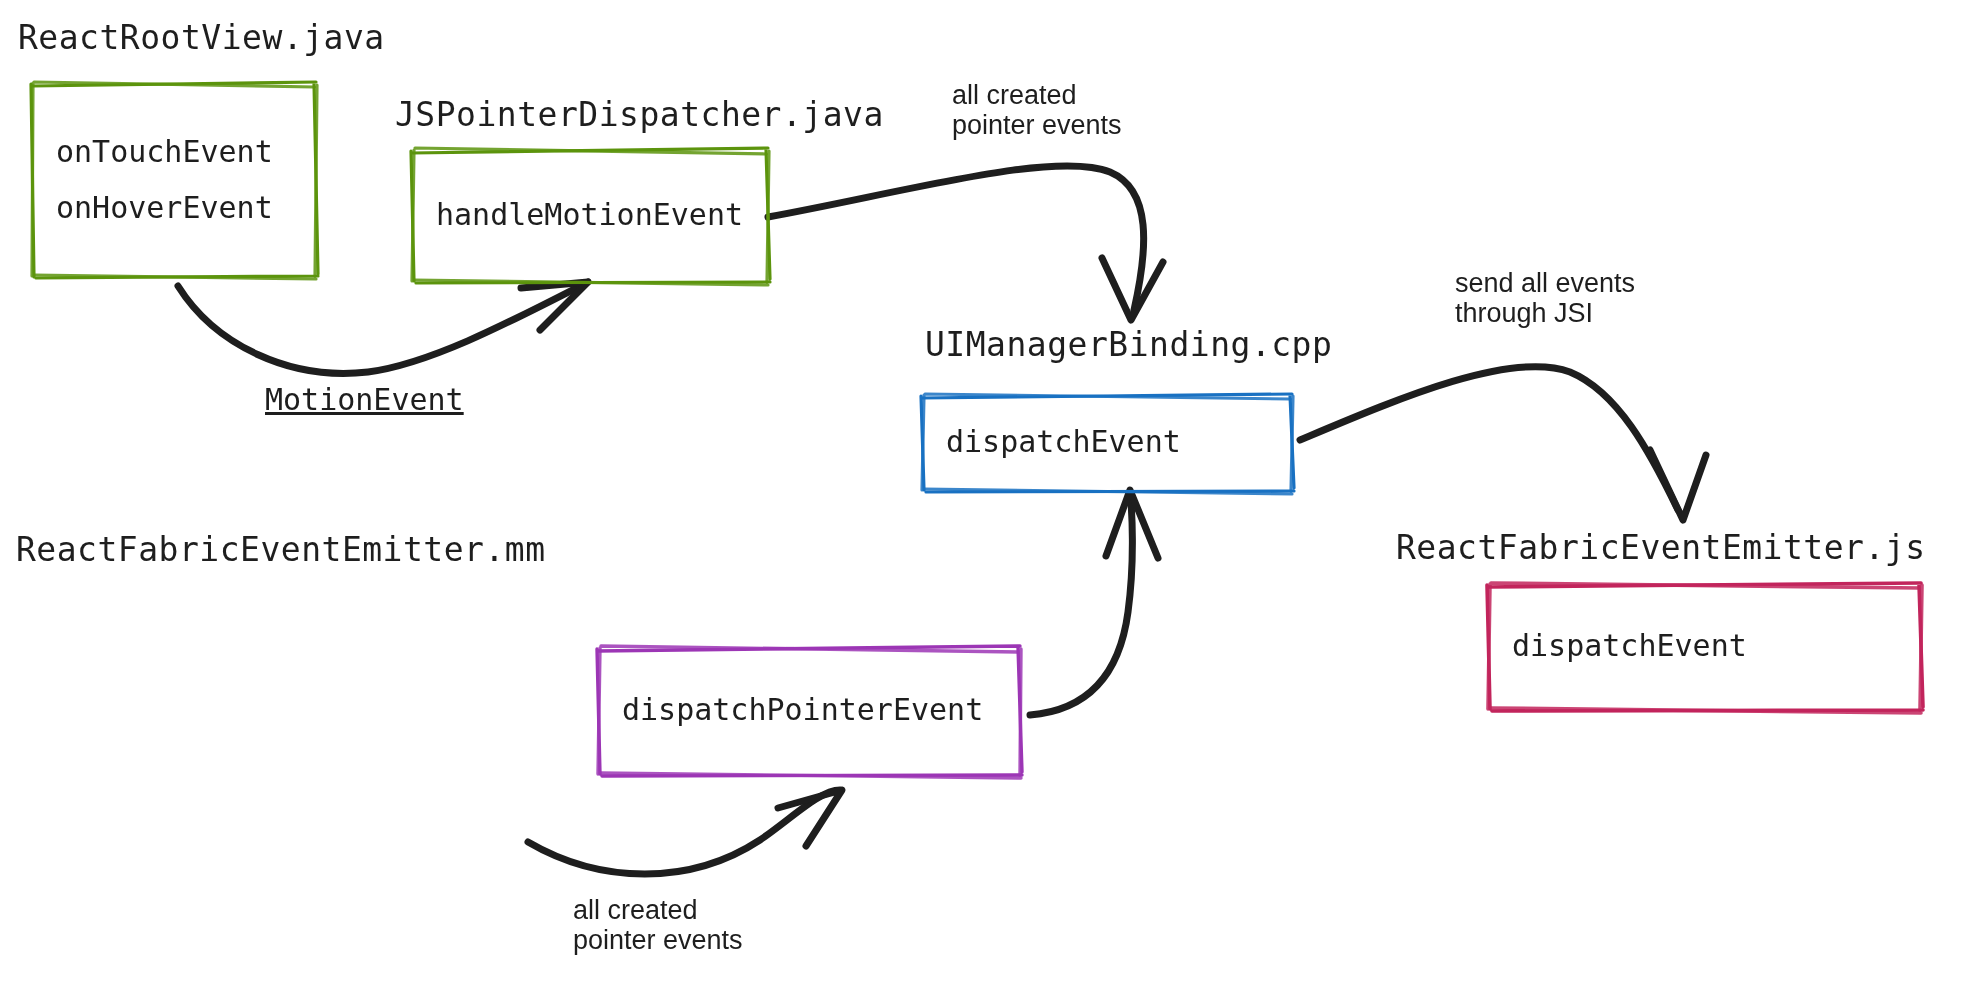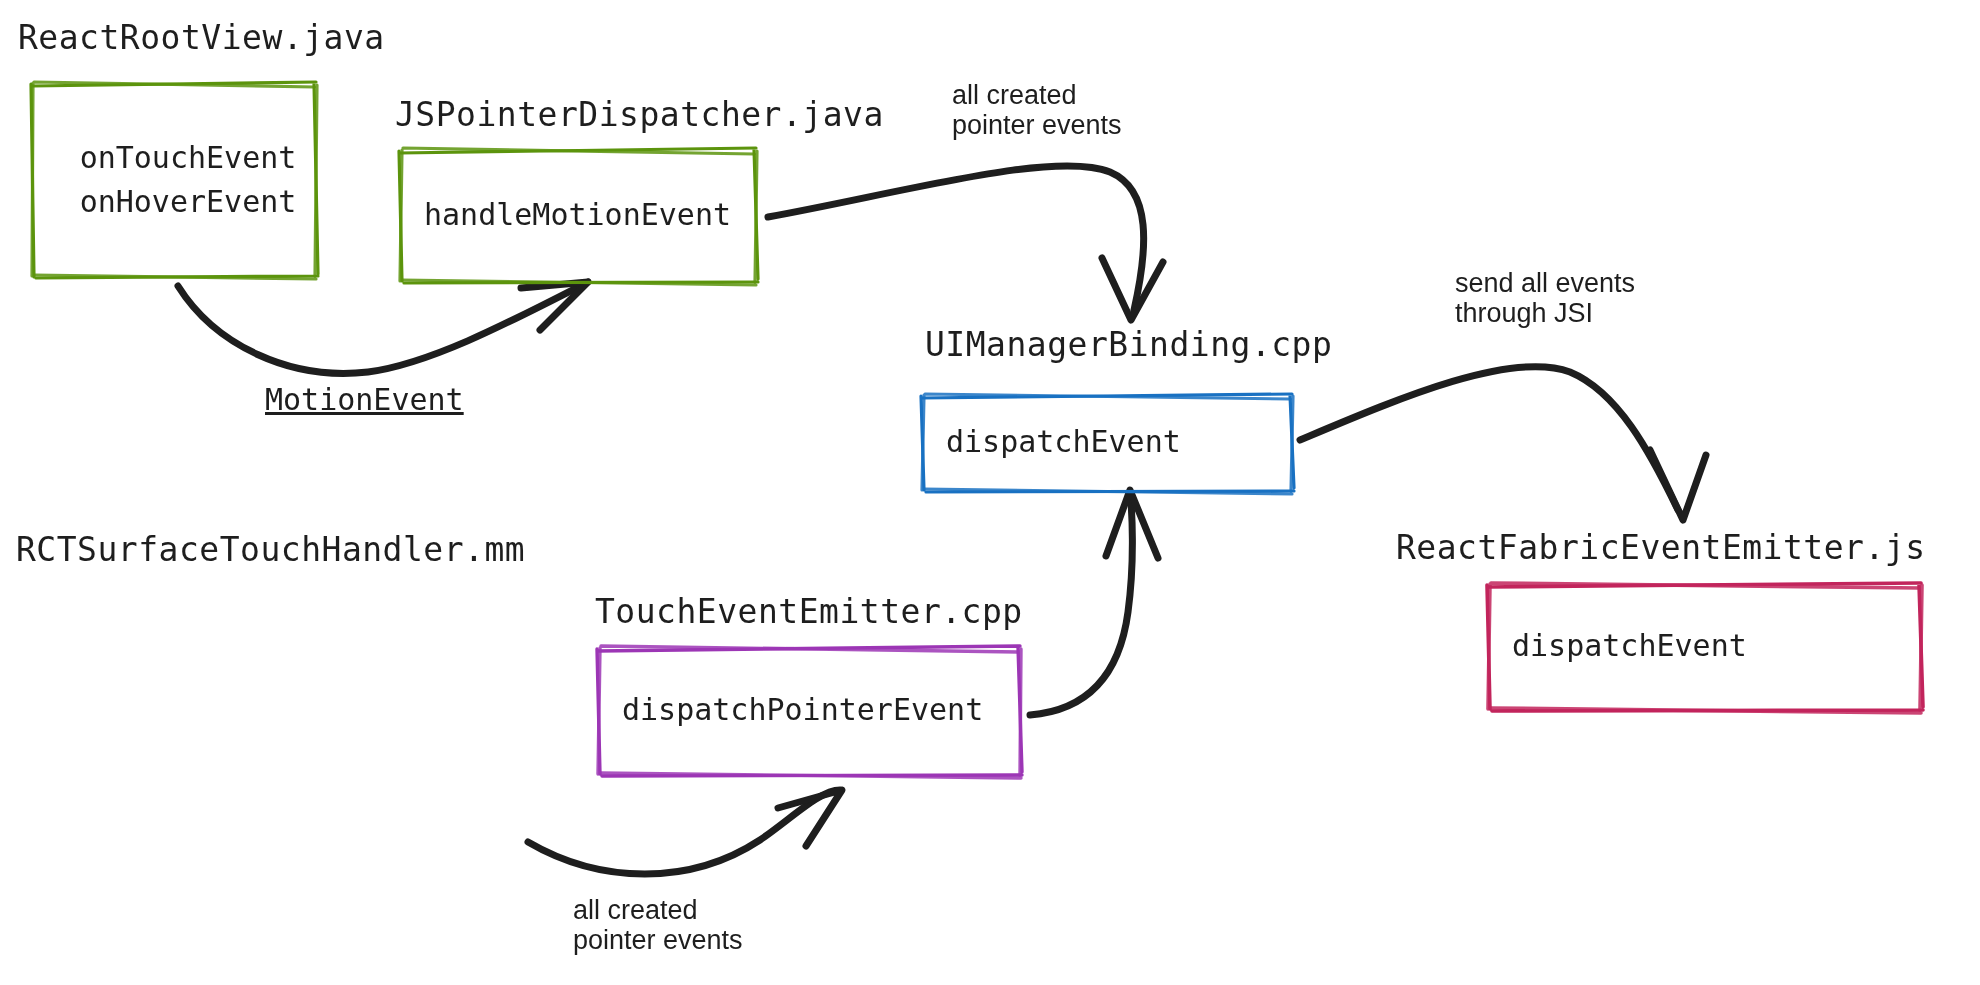--- a/index.html
+++ b/index.html
@@ -46,21 +46,21 @@
     padding-left: 26px;
     box-sizing: border-box;
   }
   .box-line {
     font-family: "DejaVu Sans Mono", monospace;
     font-size: 30px;
     color: #1e1e1e;
     white-space: nowrap;
     line-height: 1.0;
   }
-  .box-body.multi .box-line { margin: 7px 0; text-align: center; }
+  .box-body.multi .box-line { margin: 13px 0; }
   .edge-label {
     position: absolute;
     font-family: "Liberation Sans", sans-serif;
     font-size: 27px;
     color: #1e1e1e;
     line-height: 1.12;
     white-space: pre-line;
   }
   .edge-label.mono {
     font-family: "DejaVu Sans Mono", monospace;
@@ -123,21 +123,21 @@
       <path d="M10 6 L290 11 M293 9 L291 200 M292 203 L10 199 M8 200 L9 7" fill="none" stroke="#5c940d" stroke-width="3.2" stroke-linecap="round" opacity="0.85"></path>
     </svg>
     <div class="box-body multi">
       <div class="box-line">onTouchEvent</div>
       <div class="box-line">onHoverEvent</div>
     </div>
   </div>
 
   <div class="file-label" style="left:395px; top:95px;">JSPointerDispatcher.java</div>
 
-  <div class="box" style="left:398px; top:147px; width:362px; height:135px;">
+  <div class="box" style="left:410px; top:147px; width:362px; height:135px;">
     <svg class="sketch-svg" viewBox="0 0 374 147" preserveAspectRatio="none">
       <path d="M8 12 L364 7 M362 8 L366 138 M366 141 L12 142 M10 140 L7 10" fill="none" stroke="#5c940d" stroke-width="3.2" stroke-linecap="round"></path>
       <path d="M11 7 L362 13 M365 10 L363 141 M364 144 L10 139 M8 140 L10 9" fill="none" stroke="#5c940d" stroke-width="3.2" stroke-linecap="round" opacity="0.85"></path>
     </svg>
     <div class="box-body">
       <div class="box-line">handleMotionEvent</div>
     </div>
   </div>
 
   <div class="file-label" style="left:925px; top:325px;">UIManagerBinding.cpp</div>
@@ -157,24 +157,23 @@
   <div class="box" style="left:1486px; top:582px; width:438px; height:128px;">
     <svg class="sketch-svg" viewBox="0 0 450 140" preserveAspectRatio="none">
       <path d="M8 11 L441 7 M439 8 L443 131 M443 134 L12 135 M10 133 L7 9" fill="none" stroke="#c2255c" stroke-width="3.6" stroke-linecap="round"></path>
       <path d="M11 7 L439 12 M442 9 L440 134 M441 137 L10 132 M8 133 L10 8" fill="none" stroke="#c2255c" stroke-width="3.6" stroke-linecap="round" opacity="0.85"></path>
     </svg>
     <div class="box-body">
       <div class="box-line">dispatchEvent</div>
     </div>
   </div>
 
-  <div class="file-label" style="left:16px; top:530px;">RCTSurfaceTouchHandler.mm</div>
+  <div class="file-label" style="left:16px; top:530px;">ReactFabricEventEmitter.mm</div>
 
 
-  <div class="file-label" style="left:595px; top:592px;">TouchEventEmitter.cpp</div>
 
   <div class="box" style="left:596px; top:645px; width:428px; height:130px;">
     <svg class="sketch-svg" viewBox="0 0 440 142" preserveAspectRatio="none">
       <path d="M8 12 L430 7 M428 8 L432 133 M432 136 L12 137 M10 135 L7 10" fill="none" stroke="#9c36b5" stroke-width="3.4" stroke-linecap="round"></path>
       <path d="M11 7 L429 13 M431 10 L430 136 M431 139 L10 134 M8 135 L10 9" fill="none" stroke="#9c36b5" stroke-width="3.4" stroke-linecap="round" opacity="0.85"></path>
     </svg>
     <div class="box-body">
       <div class="box-line">dispatchPointerEvent</div>
     </div>
   </div>

